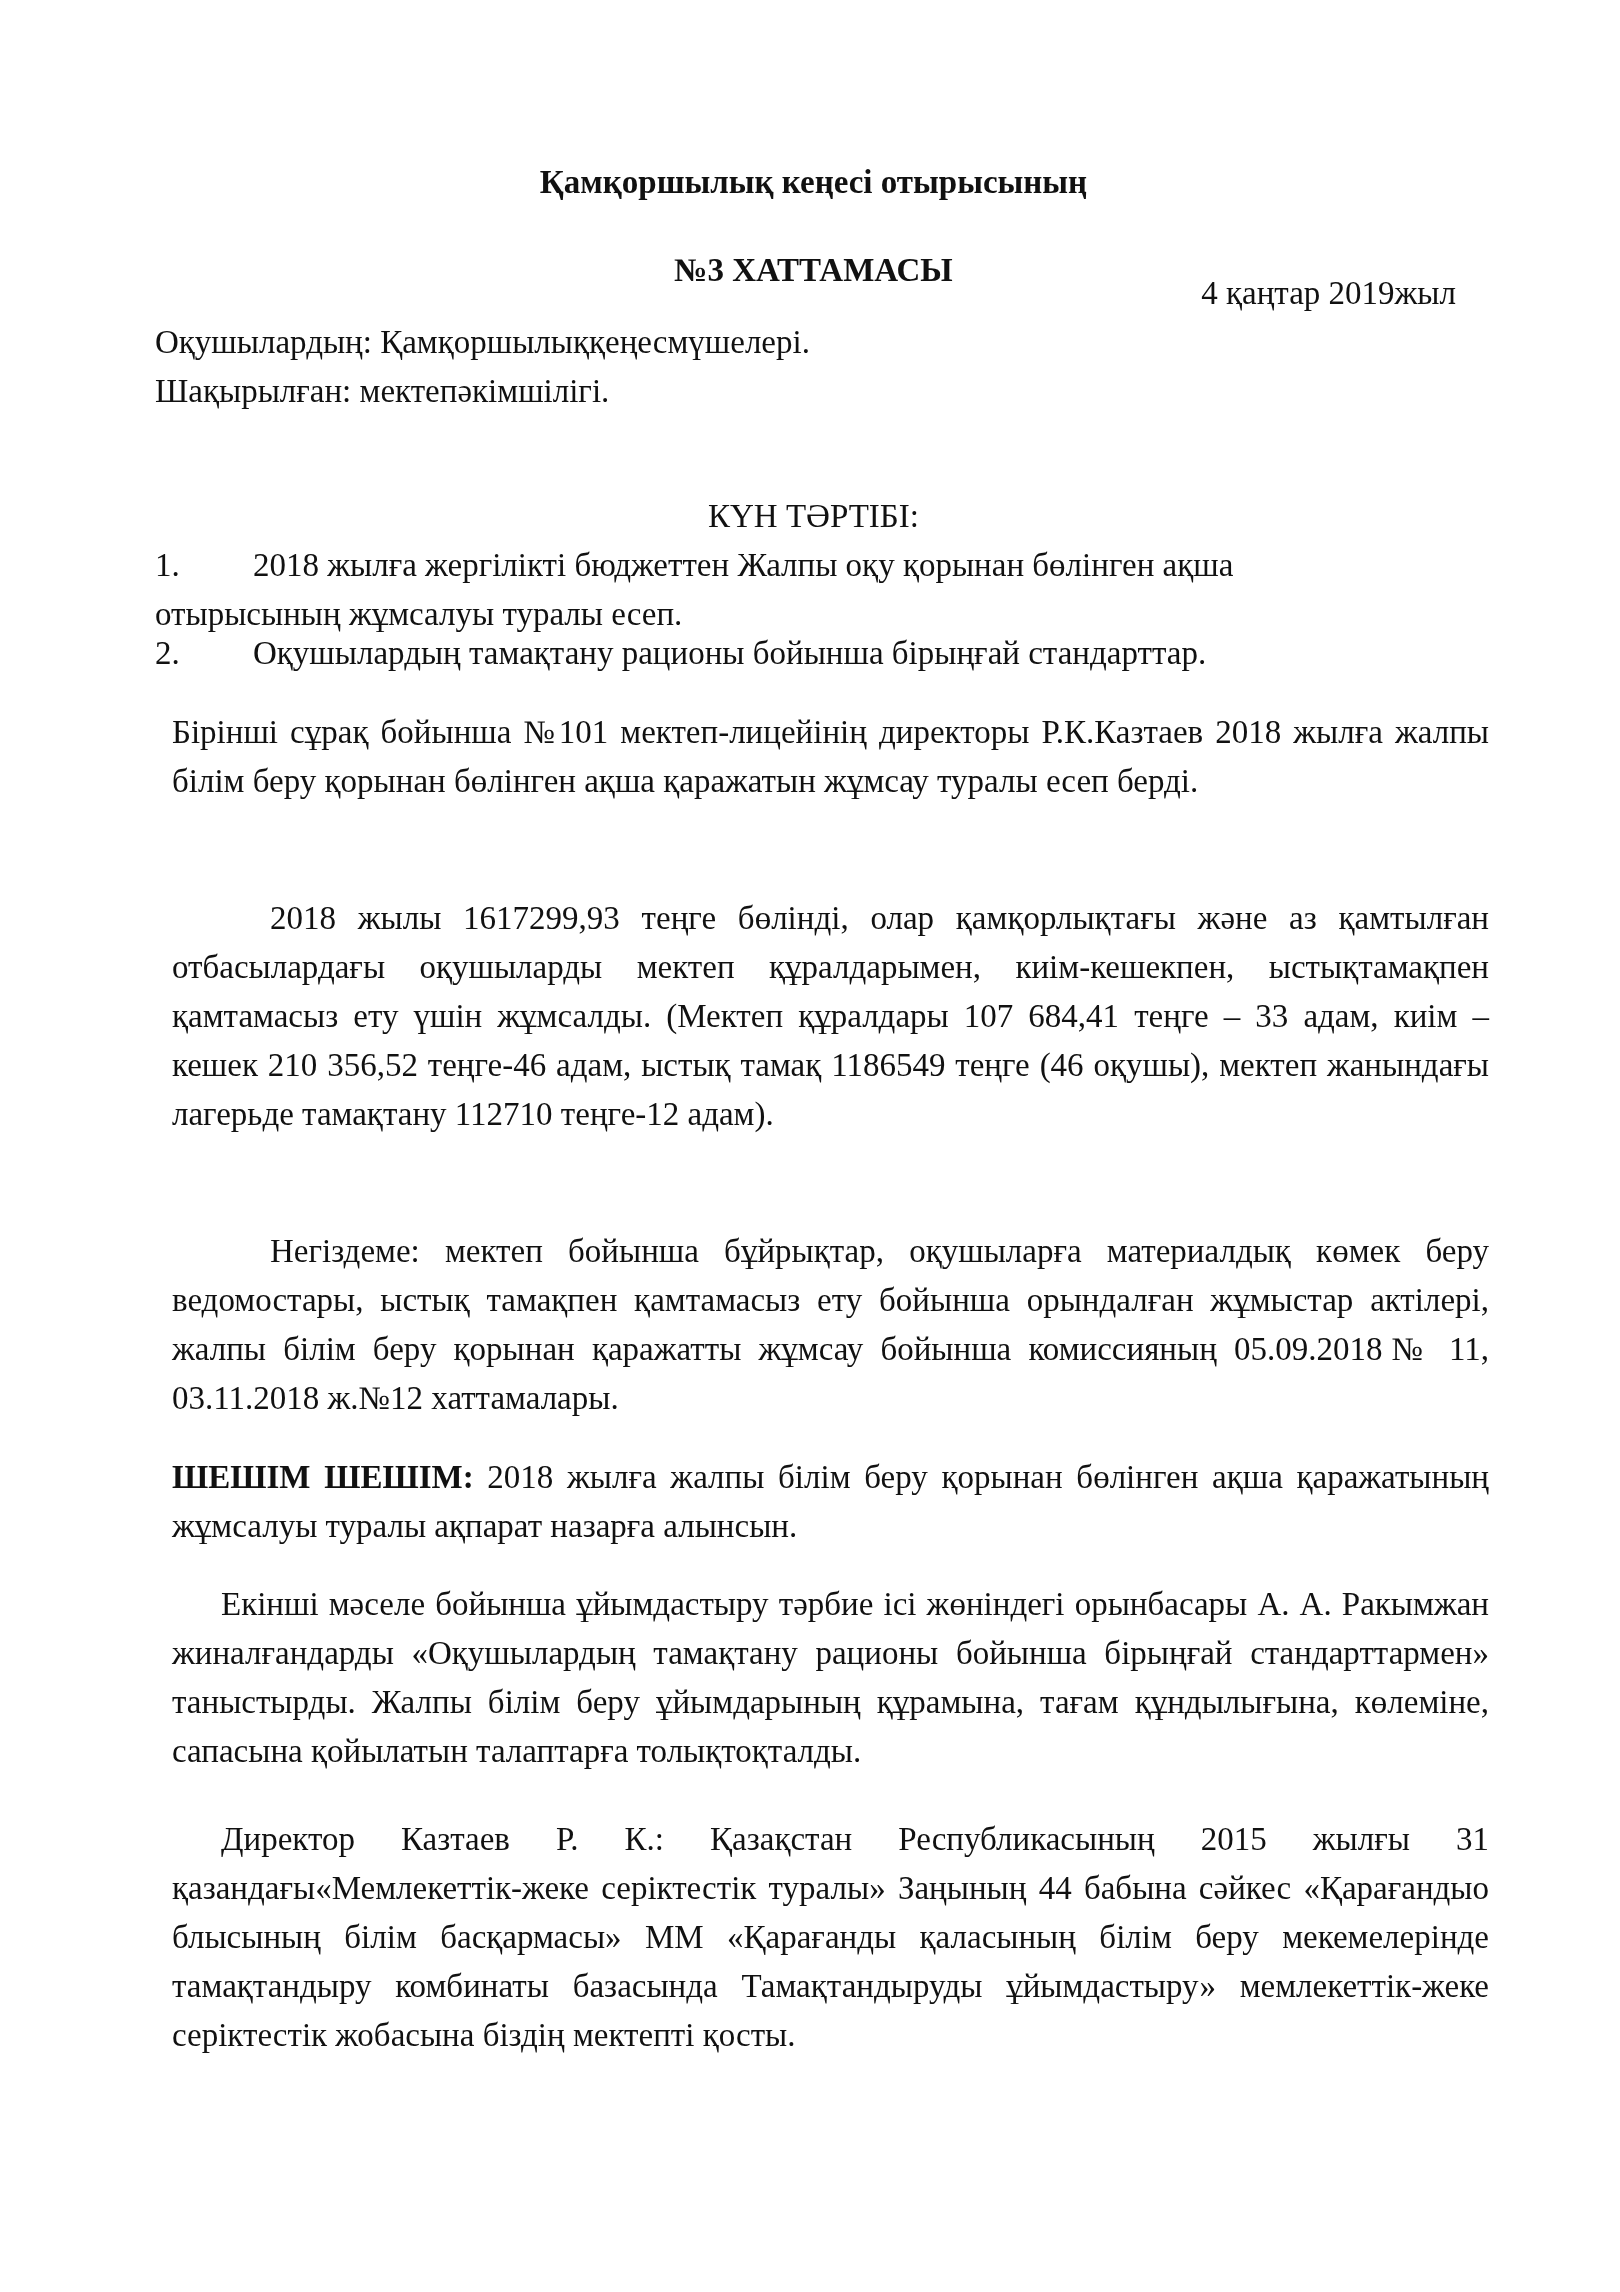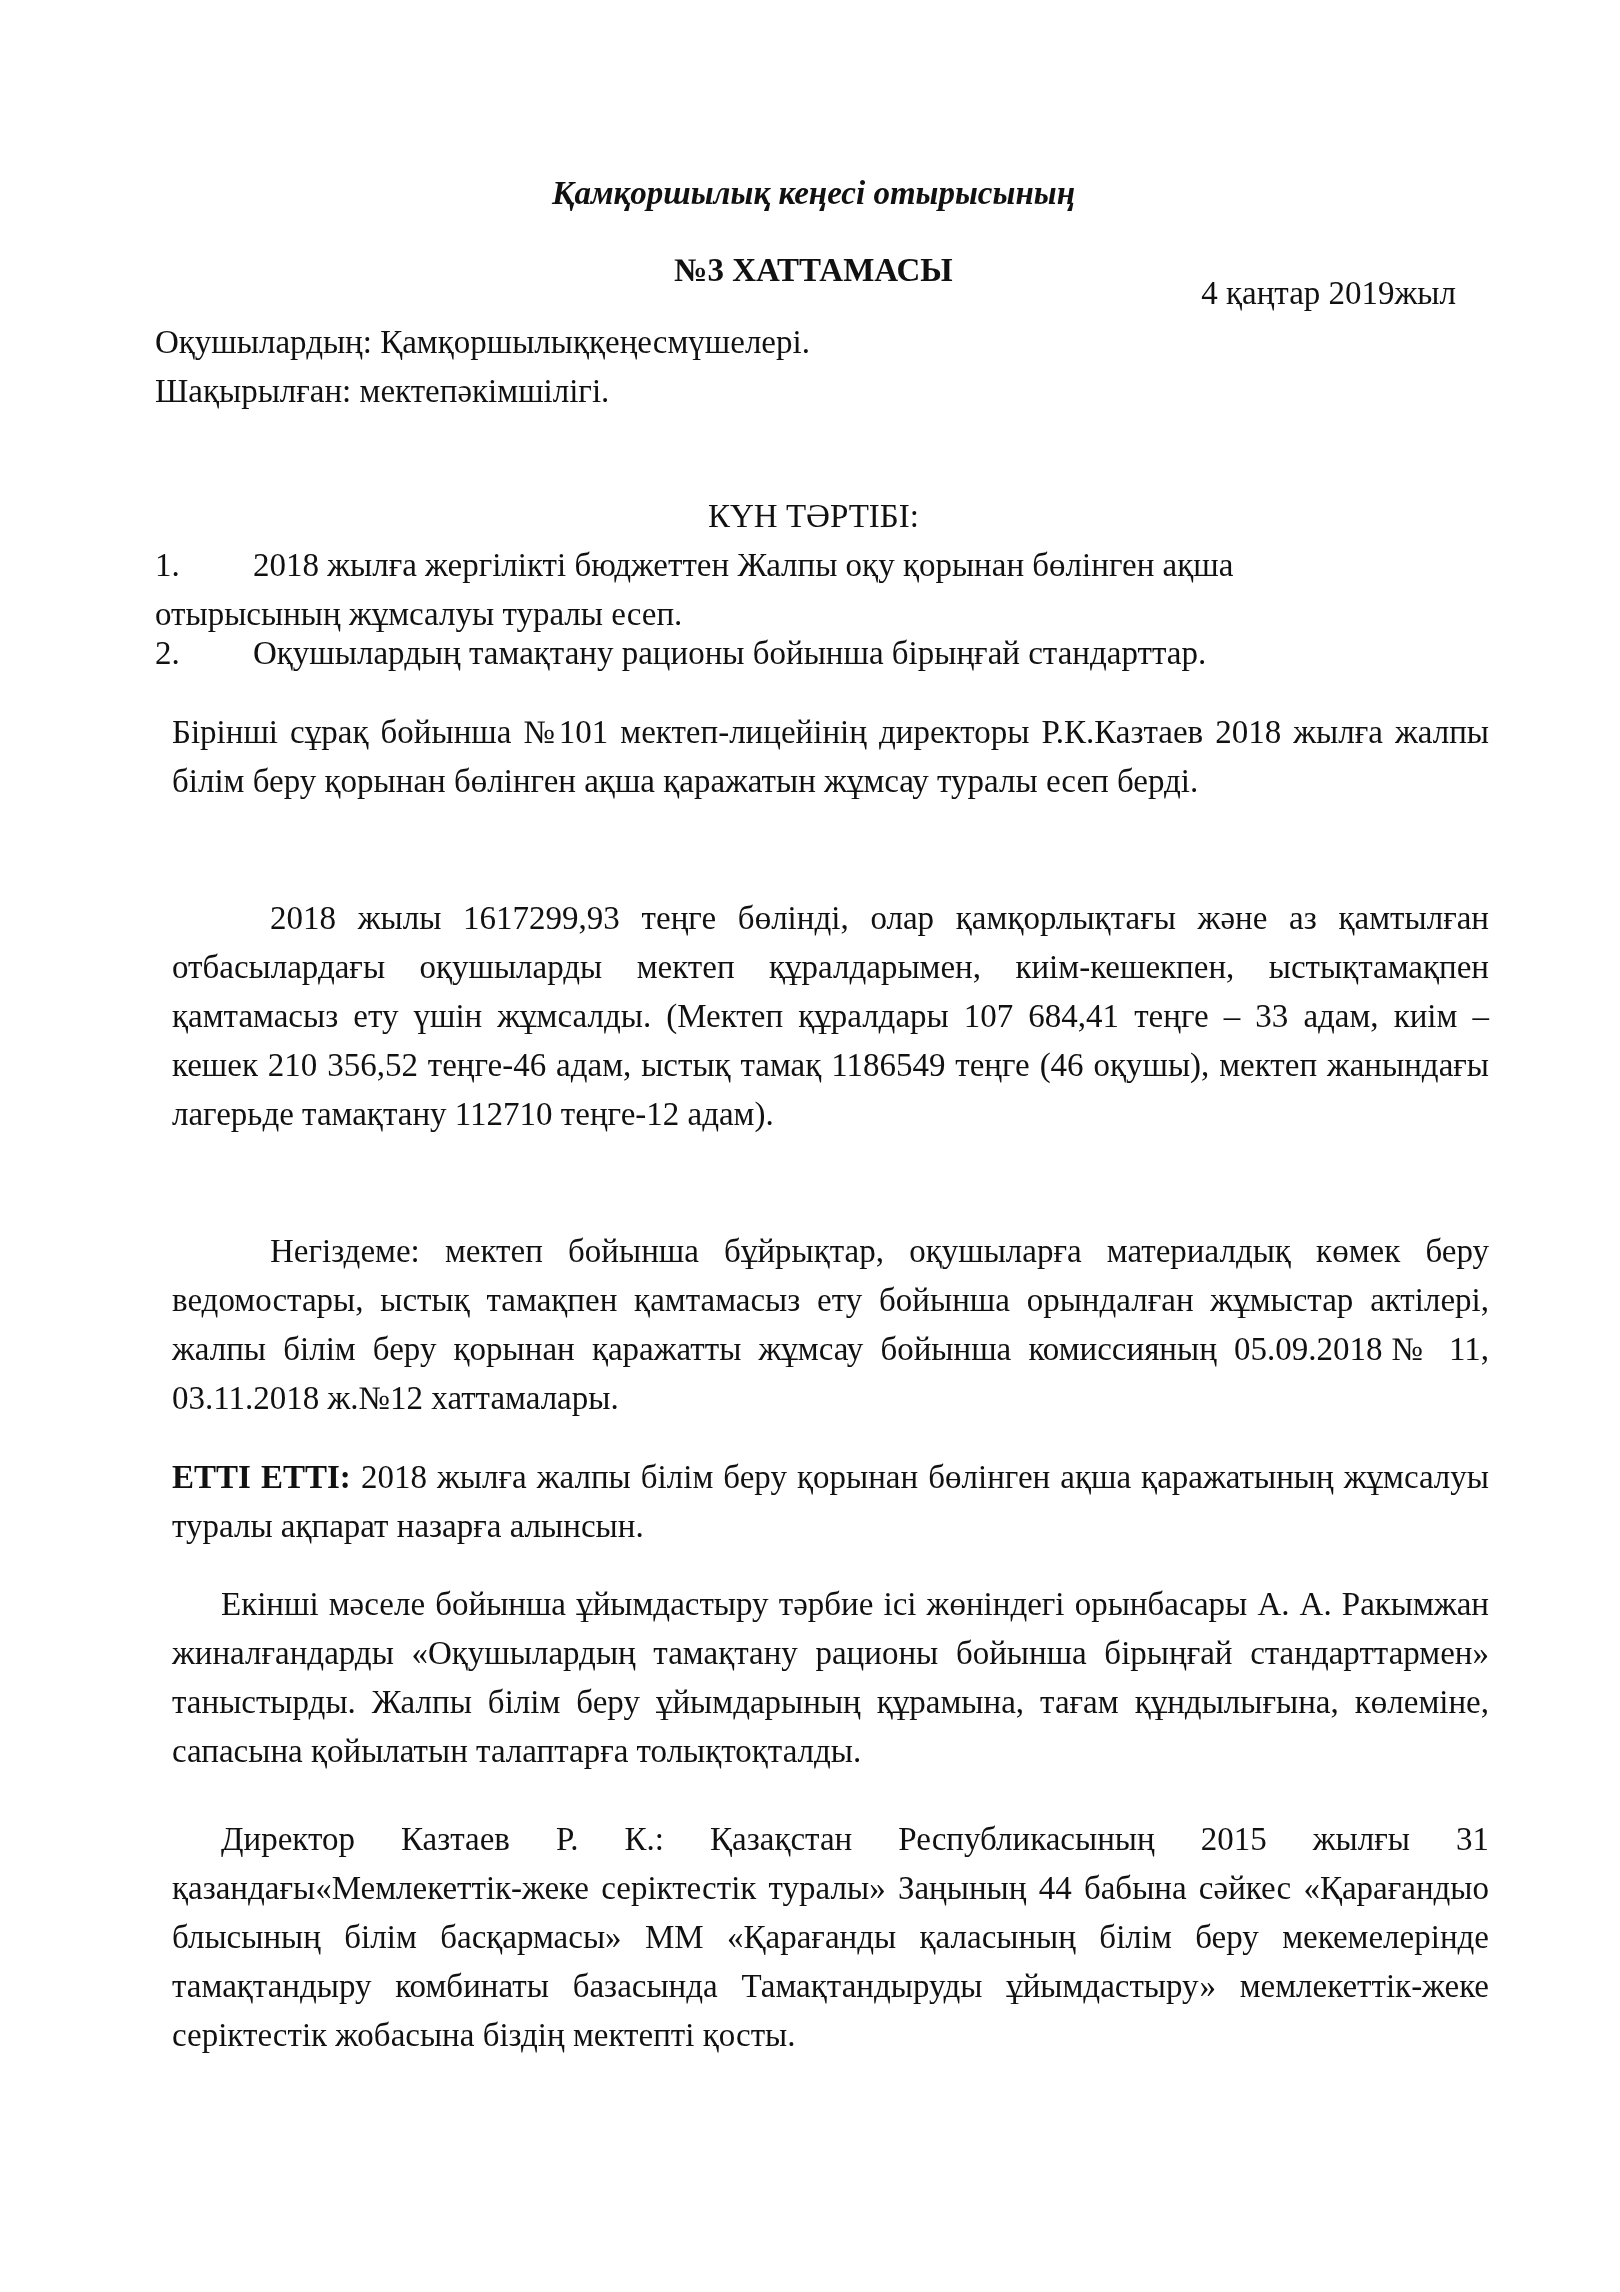--- a/index.html
+++ b/index.html
@@ -3,21 +3,21 @@
 <meta charset="utf-8">
 <style>
   html, body { margin: 0; padding: 0; background: #ffffff; }
   body { width: 1620px; height: 2293px; position: relative; overflow: hidden; }
   .page {
     position: absolute; left: 155px; top: 0; width: 1317px;
     font-family: "Liberation Serif", serif; color: #111111;
     font-size: 33px; line-height: 49px;
   }
   .title { position: absolute; left: 0; width: 100%; text-align: center; font-weight: bold; }
-  .t1 { top: 169px; font-style: italic; }
+  .t1 { top: 158px; }
   .t2 { top: 218px; margin-top: 28px; }
   .date { position: absolute; right: 16px; top: 269px; }
   .line { position: absolute; left: 0; white-space: nowrap; }
   .agenda-title { position: absolute; top: 492px; left: 0; width: 100%; text-align: center; font-weight: normal; }
   .para { position: absolute; left: 17px; width: 1317px; text-align: justify; text-align-last: left; }
   .indent { text-indent: 98px; }
   .indent-s { text-indent: 49px; }
   .num { display: inline-block; width: 98px; }
   .bold { font-weight: bold; }
 </style>
@@ -42,20 +42,20 @@
   <div class="line" style="top:629px">
     <span class="num">2.</span><span>Оқушылардың тамақтану рационы бойынша бірыңғай стандарттар.</span>
   </div>
 
   <div class="para" style="top:708px">Бірінші сұрақ бойынша №101 мектеп-лицейінің директоры Р.К.Казтаев 2018 жылға жалпы білім беру қорынан бөлінген ақша қаражатын жұмсау туралы есеп берді.</div>
 
   <div class="para indent" style="top:894px">2018 жылы 1617299,93 теңге бөлінді, олар қамқорлықтағы және аз қамтылған отбасылардағы оқушыларды мектеп құралдарымен, киім-кешекпен, ыстықтамақпен қамтамасыз ету үшін жұмсалды. (Мектеп құралдары 107 684,41 теңге – 33 адам, киім – кешек 210 356,52 теңге-46 адам, ыстық тамақ 1186549 теңге (46 оқушы), мектеп жанындағы лагерьде тамақтану 112710 теңге-12 адам).</div>
 
   <div class="para indent" style="top:1227px">Негіздеме: мектеп бойынша бұйрықтар, оқушыларға материалдық көмек беру ведомостары, ыстық тамақпен қамтамасыз ету бойынша орындалған жұмыстар актілері, жалпы білім беру қорынан қаражатты жұмсау бойынша комиссияның 05.09.2018№ 11,  03.11.2018 ж.№12 хаттамалары.</div>
 
-  <div class="para" style="top:1453px"><span class="bold">ЕТТІ ЕТТІ:</span><span> 2018 жылға жалпы білім беру қорынан бөлінген ақша қаражатының жұмсалуы туралы ақпарат назарға алынсын.</span></div>
+  <div class="para" style="top:1453px"><span class="bold">ШЕШІМ ШЕШІМ:</span><span> 2018 жылға жалпы білім беру қорынан бөлінген ақша қаражатының жұмсалуы туралы ақпарат назарға алынсын.</span></div>
 
   <div class="para indent-s" style="top:1580px">Екінші мәселе бойынша ұйымдастыру  тәрбие  ісі  жөніндегі орынбасары А. А. Ракымжан жиналғандарды «Оқушылардың тамақтану рационы бойынша бірыңғай стандарттармен» таныстырды. Жалпы білім беру ұйымдарының құрамына, тағам құндылығына, көлеміне, сапасына қойылатын талаптарға толықтоқталды.</div>
 
   <div class="para indent-s" style="top:1815px">Директор Казтаев Р. К.: Қазақстан Республикасының 2015 жылғы 31 қазандағы«Мемлекеттік-жеке серіктестік туралы» Заңының 44 бабына сәйкес «Қарағандыо блысының білім басқармасы» ММ «Қарағанды қаласының білім беру мекемелерінде тамақтандыру комбинаты базасында Тамақтандыруды ұйымдастыру» мемлекеттік-жеке серіктестік жобасына біздің мектепті қосты.</div>
 
 </div>
 
 
 </body></html>

